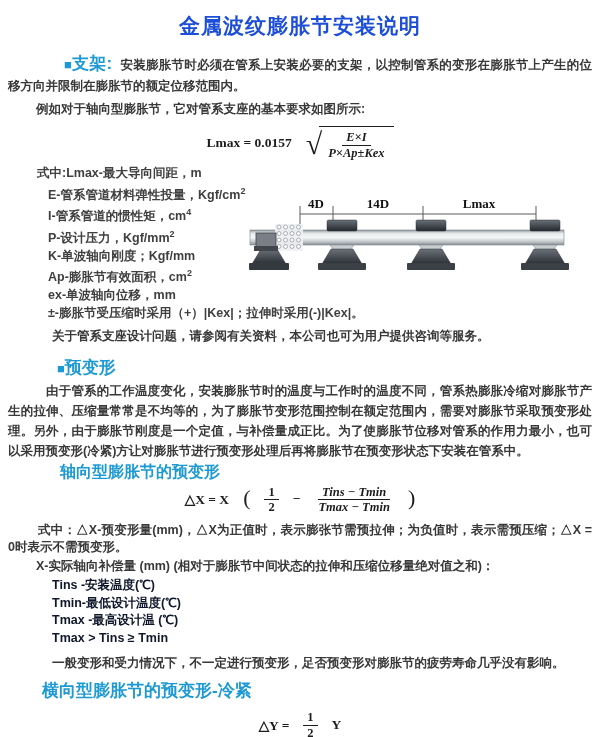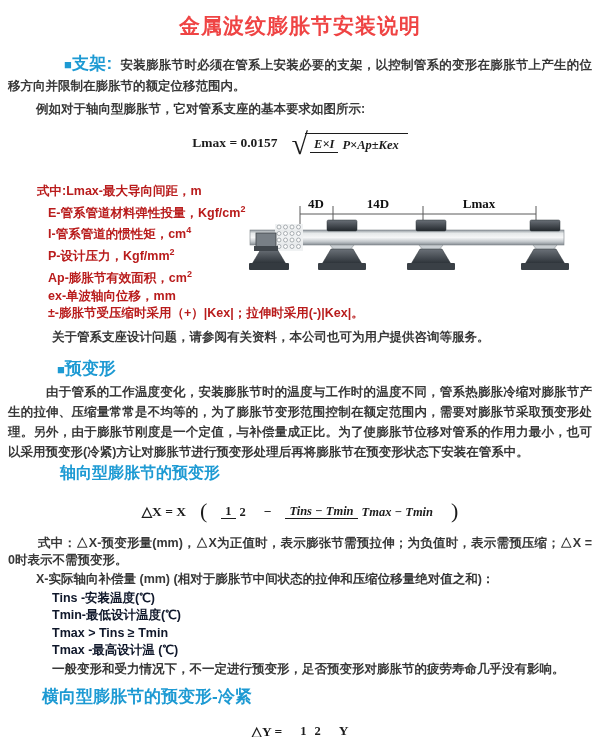--- a/index.html
+++ b/index.html
@@ -3,61 +3,61 @@
 <meta charset="utf-8">
 <style>
   :root{ --accent:#1d9ad3; --ink:#2e2e2e; --formula-ink:#1c1c1c; }
   html,body{margin:0;padding:0;}
   body{
     width:600px;height:737px;background:#ffffff;overflow:hidden;position:relative;
     font-family:"Liberation Sans",sans-serif;color:var(--ink);
   }
   .title{
     margin:12px 0 0 0;text-align:center;font-size:21px;font-weight:700;
-    color:#ef4444;letter-spacing:1px;
+    color:#1d4ed8;letter-spacing:1px;
   }
   .para{
     margin:0 8px;font-size:12.5px;font-weight:600;line-height:21px;
     text-align:justify;color:#383838;
   }
   .p1{margin-top:13px;text-indent:56px;}
   .sq{color:var(--accent);font-size:13px;letter-spacing:0;}
   .sec-inline{color:var(--accent);font-size:17px;font-weight:700;margin-right:8px;}
   .p2{margin-top:2px;text-indent:28px;}
   
   .formula{
     display:flex;justify-content:center;align-items:center;gap:14px;
     font-family:"Liberation Serif",serif;font-weight:700;font-size:13.5px;color:var(--formula-ink);
   }
   .f1{margin-top:6px;height:34px;}
-  .frac{display:inline-flex;align-items:center;line-height:1.15;font-size:12.5px;}
+  .frac{display:inline-flex;flex-direction:column;align-items:center;line-height:1.15;font-size:12.5px;}
   .frac .num{padding:0 4px;border-bottom:1.3px solid var(--formula-ink);}
   .frac .den{padding:0 4px;}
   .sqrt{display:inline-flex;align-items:center;}
   .rad{font-size:30px;font-weight:400;line-height:0.85;margin-right:-3px;transform:translateY(1px);}
   .sqrt-body{border-top:1.4px solid var(--formula-ink);padding:2px 5px 0 5px;}
   .it{font-style:italic;}
   .paren{font-size:22px;font-weight:400;line-height:1;transform:translateY(-1px);}
   
-  .defs{margin:23px 8px 0 37px;font-size:12.5px;font-weight:600;line-height:17.6px;color:#b91c1c;}
+  .defs{margin:5px 8px 0 37px;font-size:12.5px;font-weight:600;line-height:17.6px;color:#404040;}
   .defs .def-item{white-space:nowrap;}
   .defs .def-item.ind{padding-left:11px;}
   sup{font-size:9px;}
   .closing{margin-top:4px;text-indent:44px;}
   
   .diagram{position:absolute;left:246px;top:193px;width:352px;height:100px;}
   
   .sec-head{margin:9px 0 0 57px;font-size:17px;font-weight:700;color:var(--accent);}
   .p3{margin-top:2px;text-indent:38px;line-height:20px;}
   .sub-head{margin:1px 0 0 60px;font-size:16px;font-weight:700;color:var(--accent);}
-  .f2{margin-top:12px;height:32px;text-align:center;}
+  .f2{margin-top:0;height:32px;text-align:center;}
   .p4{margin-top:7px;text-indent:30px;line-height:17px;}
   .xdef{margin:2px 8px 0 36px;font-size:12.5px;font-weight:600;color:#383838;}
   .tlines{margin:2px 8px 0 52px;font-size:12.5px;font-weight:600;line-height:17.4px;color:#0f172a;}
-  .note{margin-top:0;text-indent:44px;}
+  .note{margin-top:6px;text-indent:44px;}
   .sub-head2{margin:5px 0 0 42px;font-size:17px;font-weight:700;color:var(--accent);}
   .f3{margin-top:8px;height:30px;}
 </style>
 </head>
 <body>
 
 <h1 class="title">金属波纹膨胀节安装说明</h1>
 
 <p class="para p1"><span class="sq">■</span><span class="sec-inline">支架:</span><span>安装膨胀节时必须在管系上安装必要的支架，以控制管系的变形在膨胀节上产生的位移方向并限制在膨胀节的额定位移范围内。</span></p>
 <p class="para p2">例如对于轴向型膨胀节，它对管系支座的基本要求如图所示:</p>
@@ -73,20 +73,21 @@
       </span>
     </span>
   </span>
 </div>
 
 <div class="defs">
   <div class="def-item"><span>式中:Lmax-最大导向间距，m</span></div>
   <div class="def-item ind"><span>E-管系管道材料弹性投量，Kgf/cm</span><sup>2</sup></div>
   <div class="def-item ind"><span>I-管系管道的惯性矩，cm</span><sup>4</sup></div>
   <div class="def-item ind"><span>P-设计压力，Kgf/mm</span><sup>2</sup></div>
+  <div class="def-item ind"><span>K-单波轴向刚度；Kgf/mm</span></div>
   <div class="def-item ind"><span>Ap-膨胀节有效面积，cm</span><sup>2</sup></div>
   <div class="def-item ind"><span>ex-单波轴向位移，mm</span></div>
   <div class="def-item ind"><span>±-膨胀节受压缩时采用（+）|Kex|；拉伸时采用(-)|Kex|。</span></div>
 </div>
 <p class="para closing">关于管系支座设计问题，请参阅有关资料，本公司也可为用户提供咨询等服务。</p>
 
 <svg class="diagram" viewBox="0 0 352 100" xmlns="http://www.w3.org/2000/svg">
   <defs>
     <linearGradient id="pipeGrad" x1="0" y1="0" x2="0" y2="1">
       <stop offset="0" stop-color="#8f969c"></stop>
@@ -187,22 +188,22 @@
     <span class="den it">Tmax − Tmin</span>
   </span>
   <span class="paren">)</span>
 </div>
 
 <p class="para p4">式中：△X-预变形量(mm)，△X为正值时，表示膨张节需预拉伸；为负值时，表示需预压缩；△X = 0时表示不需预变形。</p>
 <p class="xdef">X-实际轴向补偿量 (mm) (相对于膨胀节中间状态的拉伸和压缩位移量绝对值之和)：</p>
 <div class="tlines">
   <div>Tins -安装温度(℃)</div>
   <div>Tmin-最低设计温度(℃)</div>
+  <div>Tmax -最高设计温 (℃)</div>
   <div>Tmax &gt; Tins ≥ Tmin</div>
-  <div>Tmax -最高设计温 (℃)</div>
 </div>
 <p class="para note">一般变形和受力情况下，不一定进行预变形，足否预变形对膨胀节的疲劳寿命几乎没有影响。</p>
 
 <h3 class="sub-head2">横向型膨胀节的预变形-冷紧</h3>
 
 <div class="formula f3">
   <span>△Y =</span>
   <span class="frac">
     <span class="num">1</span>
     <span class="den">2</span>

